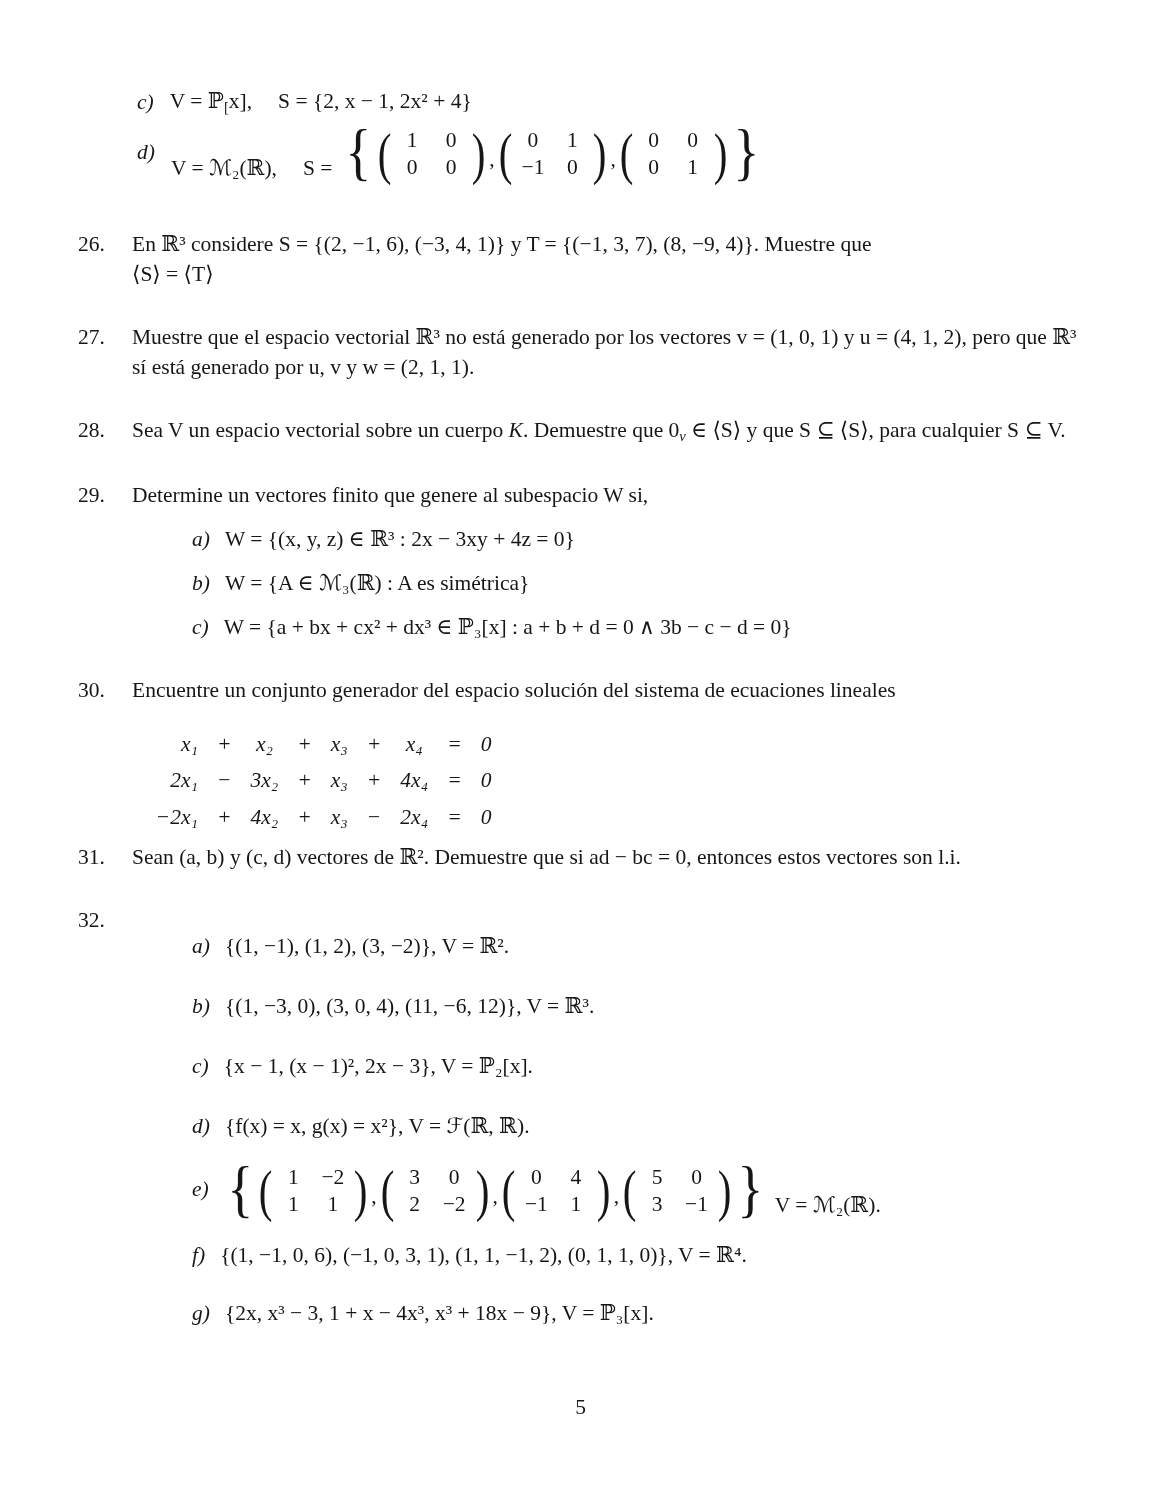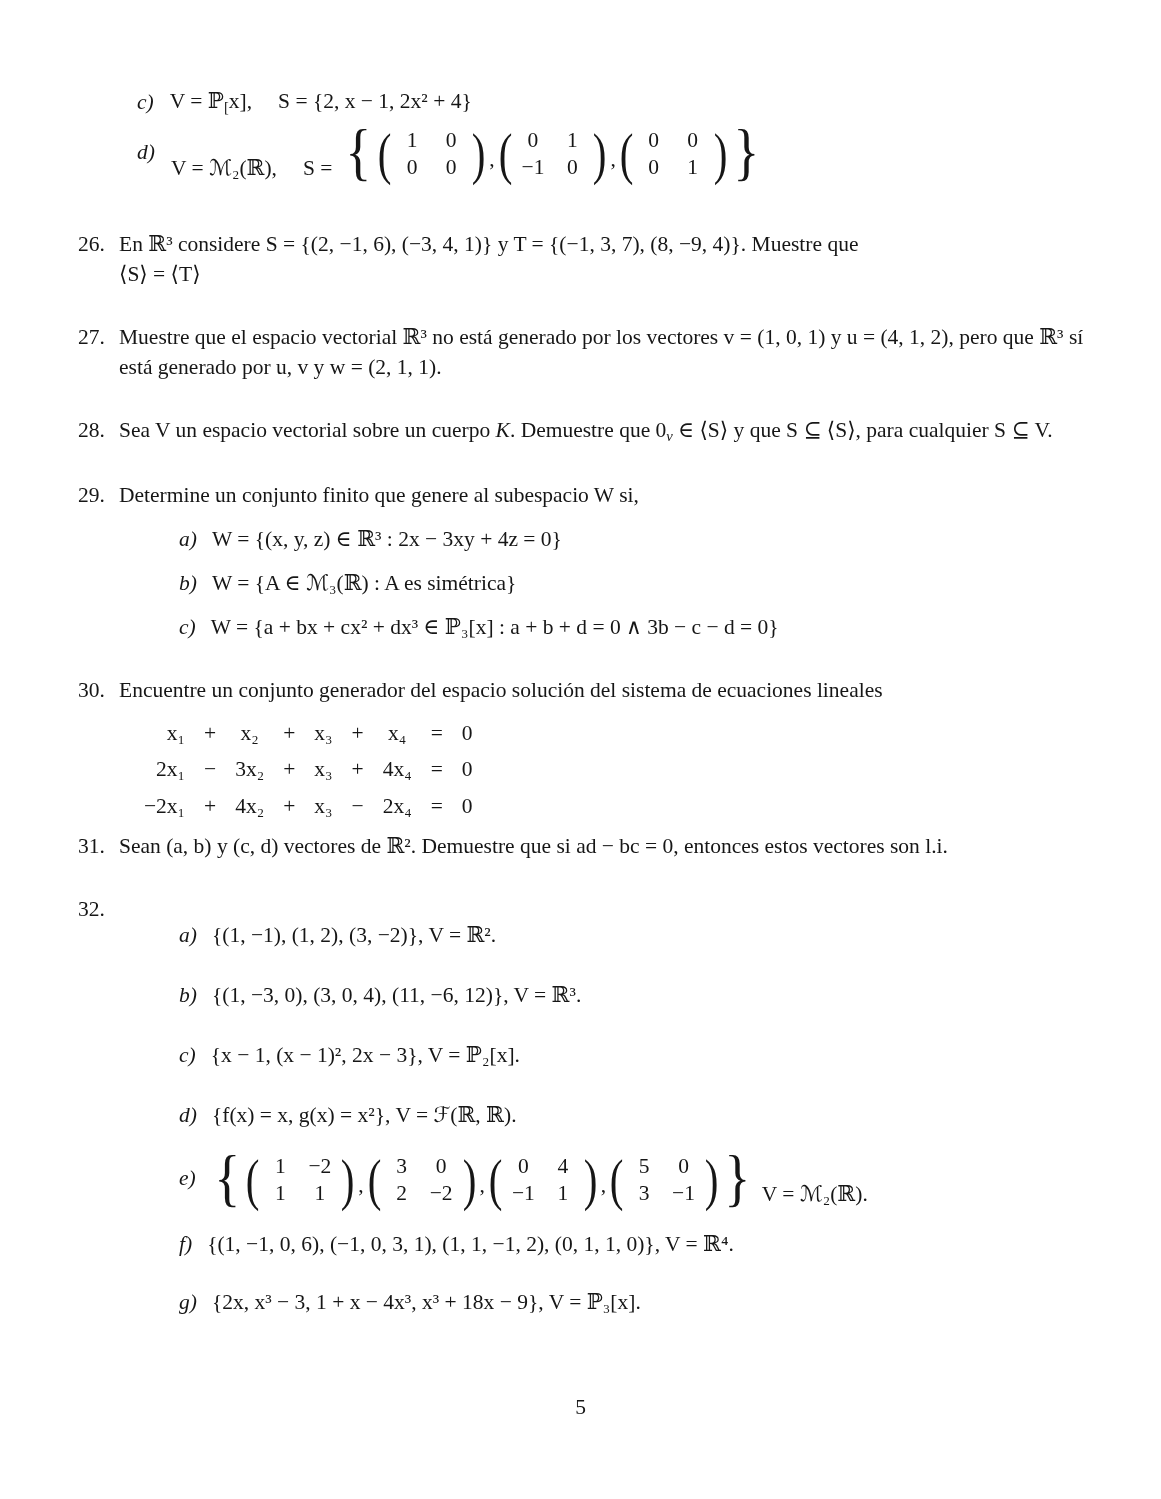--- a/index.html
+++ b/index.html
@@ -16,42 +16,43 @@
     line-height: 1.4;
     overflow: hidden;
   }
   .sub  { font-size: 0.68em; vertical-align: -0.30em; }
   .lbl  { font-style: italic; flex: none; }
   
   .cont { display: flex; gap: 16px; margin-left: 59px; align-items: center; }
   .cont-c { margin-bottom: 4px; }
   .gap2 { display: inline-block; width: 26px; }
   
-  .prob { display: flex; margin-top: 33px; }
+  .prob { display: flex; gap: 13px; margin-top: 33px; }
   .pnum { flex: none; width: 41px; }
   .pbody { flex: 1 1 auto; }
   .subitems { margin-top: 14px; }
   .subitem { display: flex; gap: 15px; margin-left: 60px; margin-top: 14px; align-items: center; }
   .subitem-text { }
   
   .matline { display: inline-flex; align-items: flex-end; vertical-align: middle; }
   .mat { display: inline-flex; align-items: center; }
   .paren { font-size: 57px; line-height: 0.95; font-weight: 300; transform: scaleX(0.72); letter-spacing: 0; }
   .brace { font-size: 64px; line-height: 0.95; font-weight: 300; transform: scaleX(0.85); margin: 0 1px; }
   .mat-grid { display: grid; grid-template-columns: auto auto; column-gap: 17px; row-gap: 0px; padding: 2px 7px; }
   .mat-grid span { text-align: center; min-width: 22px; line-height: 1.25; }
   .mat-comma { align-self: flex-end; padding: 0 1px 9px 1px; }
   .set-eq { margin-right: 10px; }
   .after-set { margin-left: 8px; }
   
   .system {
     display: inline-grid;
     grid-template-columns: repeat(9, auto);
     column-gap: 19px; row-gap: 6px;
-    margin: 13px 0 0 14px;
+    margin: 24px 0 0 14px;
+    font-style: italic;
   }
   .system span { text-align: center; }
   .system span:nth-child(9n+1) { text-align: right; min-width: 52px; }
   .system span:nth-child(9n+9) { text-align: left; }
   
   .pline { display: block; }
   .footer {
     position: absolute; top: 1392px; left: 0; right: 0;
     text-align: center;
   }
@@ -123,21 +124,21 @@
   </section>
 
   <section class="prob">
     <span class="pnum">28.</span>
     <div class="pbody"><span>Sea V un espacio vectorial sobre un cuerpo </span><span class="lbl">K</span><span>. Demuestre que 0</span><span class="sub lbl">v</span><span> ∈ ⟨S⟩ y que S ⊆ ⟨S⟩, para cualquier S ⊆ V.</span></div>
   </section>
 
   <section class="prob">
     <span class="pnum">29.</span>
     <div class="pbody">
-      <span>Determine un conjunto finito que genere al subespacio W si,</span>
+      <span>Determine un vectores finito que genere al subespacio W si,</span>
       <div class="subitems">
         <div class="subitem">
           <span class="lbl">a)</span>
           <span class="subitem-text">W = {(x, y, z) ∈ ℝ³ : 2x − 3xy + 4z = 0}</span>
         </div>
         <div class="subitem">
           <span class="lbl">b)</span>
           <span class="subitem-text">W = {A ∈ ℳ₃(ℝ) : A es simétrica}</span>
         </div>
         <div class="subitem">

